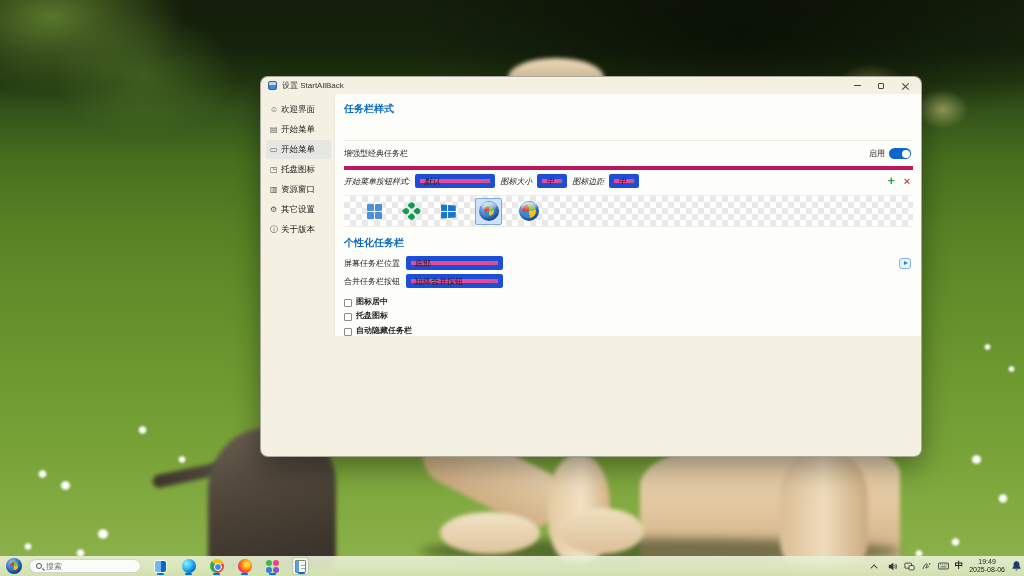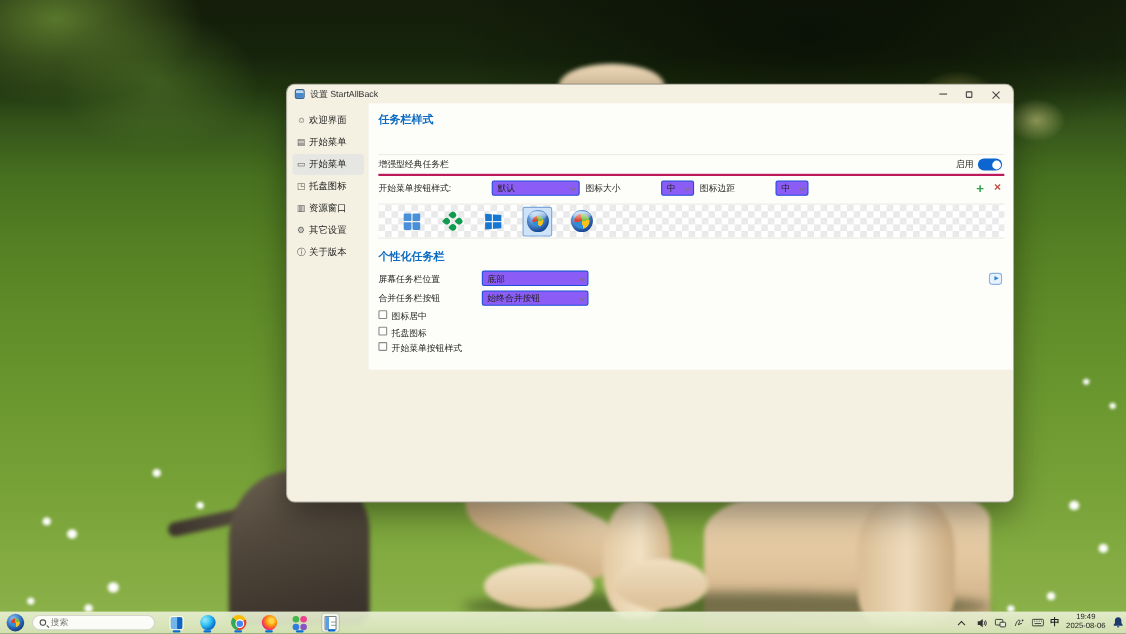--- a/index.html
+++ b/index.html
@@ -60,27 +60,27 @@
   .sidebar { width:73px; padding:6px 3px 0 5px; flex:none; }
   .side-item { display:flex; align-items:center; height:19px; padding:0 4px; border-radius:3px; margin-bottom:1px; }
   .side-item.sel { background:#e6e6e2; }
   .side-ico { width:11px; font-size:8px; color:#555; flex:none; text-align:left; }
   .side-label { font-size:8.5px; color:#222; white-space:nowrap; }
 
   .content-col { flex:1; display:flex; flex-direction:column; }
   .content-card { background:#fdfdfa; height:242px; padding:4px 8px 0 9px; border-left:1px solid #eceade; overflow:hidden; }
   .h-blue { color:#0b6bc2; font-weight:bold; font-size:10px; margin:4px 0 5px 0; }
   .row { display:flex; align-items:center; }
-  .row-enh { height:20px; border-top:1px solid #ecece4; border-bottom:2px solid #be185d;margin-top:24px; }
+  .row-enh { height:30px; border-top:1px solid #ecece4; border-bottom:4px solid #be185d;margin-top:24px; }
   .toggle-group { margin-left:auto; display:flex; align-items:flex-start; gap:4px; padding-right:2px; }
   .toggle { width:22px; height:11px; border-radius:6px; background:#0d66d0; position:relative; }
   .toggle .knob { position:absolute; right:1.5px; top:1.5px; width:8px; height:8px; border-radius:50%; background:#fff; }
-  .row-style { height:22px; gap:5px; }
-  .select { display:flex; align-items:center; justify-content:space-between; background:#8b5cf6;
-    border:1px solid #1d4ed8; border-radius:2px; height:14px; padding:0 3px 0 4px; font-size:8px; color:#222;margin-left:32px; }
+  .row-style { height:22px; gap:5px;font-style:italic; }
+  .select { display:flex; align-items:center; justify-content:space-between; background:#ec4899;
+    border:5px solid #1d4ed8; border-radius:2px; height:14px; padding:0 3px 0 4px; font-size:8px; color:#222; }
   .chev { width:4px; height:4px; border-right:1px solid #777; border-bottom:1px solid #777; transform:rotate(45deg); margin-left:4px; flex:none; }
   .sel-default { width:80px; } .sel-small { width:30px; } .sel-pos { width:97px; }
   .pm-group { margin-left:auto; display:flex; align-items:center; gap:9px; padding-right:3px; }
   .plus { color:#2f9e44; font-size:12px; font-weight:bold; line-height:1; }
   .xred { color:#c05046; font-size:11px; font-weight:bold; line-height:1; }
 
   .checker { margin-top:3px; height:32px; display:flex; align-items:center; gap:16px; padding-left:20px;
     background-color:#fff;
     background-image:
       linear-gradient(45deg,#e9e9e9 25%,transparent 25%,transparent 75%,#e9e9e9 75%),
@@ -104,21 +104,21 @@
     background:linear-gradient(rgba(255,255,255,.75),rgba(255,255,255,.05)); }
   .orb.vista .flag { left:3px; top:3px; width:14px; height:14px; }
 
   .row-dd { height:16px; margin-bottom:2px; }
   .lab { width:62px; flex:none; }
   .dd-right { margin-left:auto; padding-right:2px; }
   .play-ico { width:12px; height:11px; border:1px solid #8ab4e0; background:#e9f2fc; border-radius:3px;
     display:flex; align-items:center; justify-content:center; }
   .play-ico i { display:block; width:0; height:0; border-left:4px solid #2b88d8; border-top:2.5px solid transparent; border-bottom:2.5px solid transparent; margin-left:1px; }
 
-  .cb-row { display:flex; align-items:flex-start; height:14.5px; gap:4px; }
+  .cb-row { display:flex; align-items:flex-end; height:14.5px; gap:4px;font-weight:bold; }
   .cbbox { width:8px; height:8px; border:1px solid #8a8a86; background:#fff; border-radius:1px; flex:none; }
 
   
   .taskbar { position:absolute; left:0; bottom:0; width:1024px; height:20px;
     background:linear-gradient(180deg,rgba(233,240,212,.92),rgba(216,228,185,.92));
     display:flex; align-items:center; }
   .start-orb { position:absolute; left:6px; top:2px; width:16px; height:16px; border-radius:50%; overflow:hidden;
     background:radial-gradient(circle at 38% 30%, #9cc9f0 0%, #3a79c8 40%, #123d85 75%, #0a2a5e 100%); }
   .start-orb .flag { position:absolute; left:4px; top:4px; width:8px; height:8px; border-radius:50%;
     background:conic-gradient(#7bc144 0 25%,#f8c21a 0 50%,#2e8fd8 0 75%,#e0452c 0); transform:rotate(-8deg); }
@@ -334,21 +334,21 @@
           <div class="cb-row" style="margin-top:3px;">
             <span class="cbbox"></span>
             <span>图标居中</span>
           </div>
           <div class="cb-row">
             <span class="cbbox"></span>
             <span>托盘图标</span>
           </div>
           <div class="cb-row">
             <span class="cbbox"></span>
-            <span>开始菜单按钮样式</span>
+            <span>自动隐藏任务栏</span>
           </div>
 
         </div>
       </div>
     </div>
   </div>
 
   <div class="taskbar">
     <div class="start-orb">
         <span class="flag"></span>

